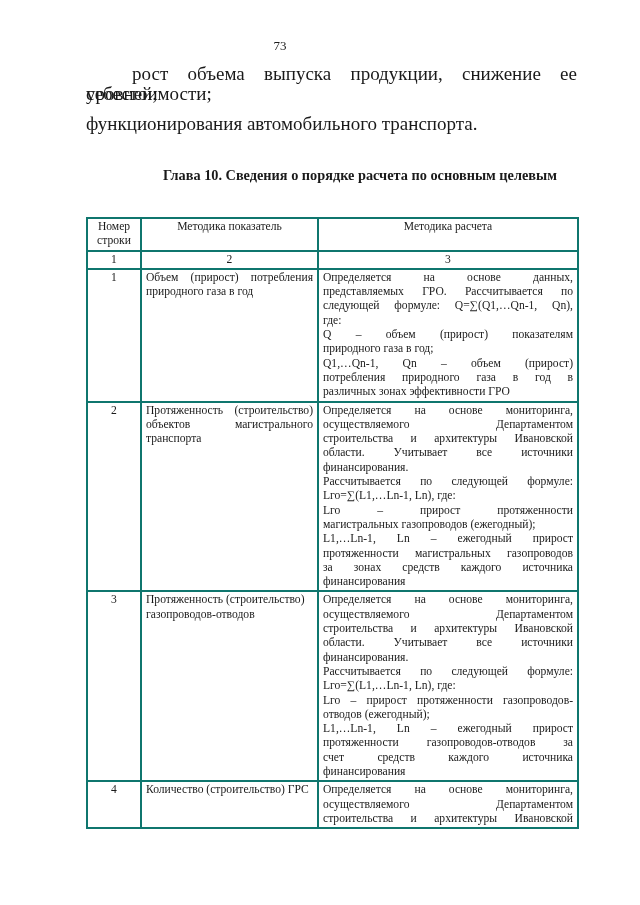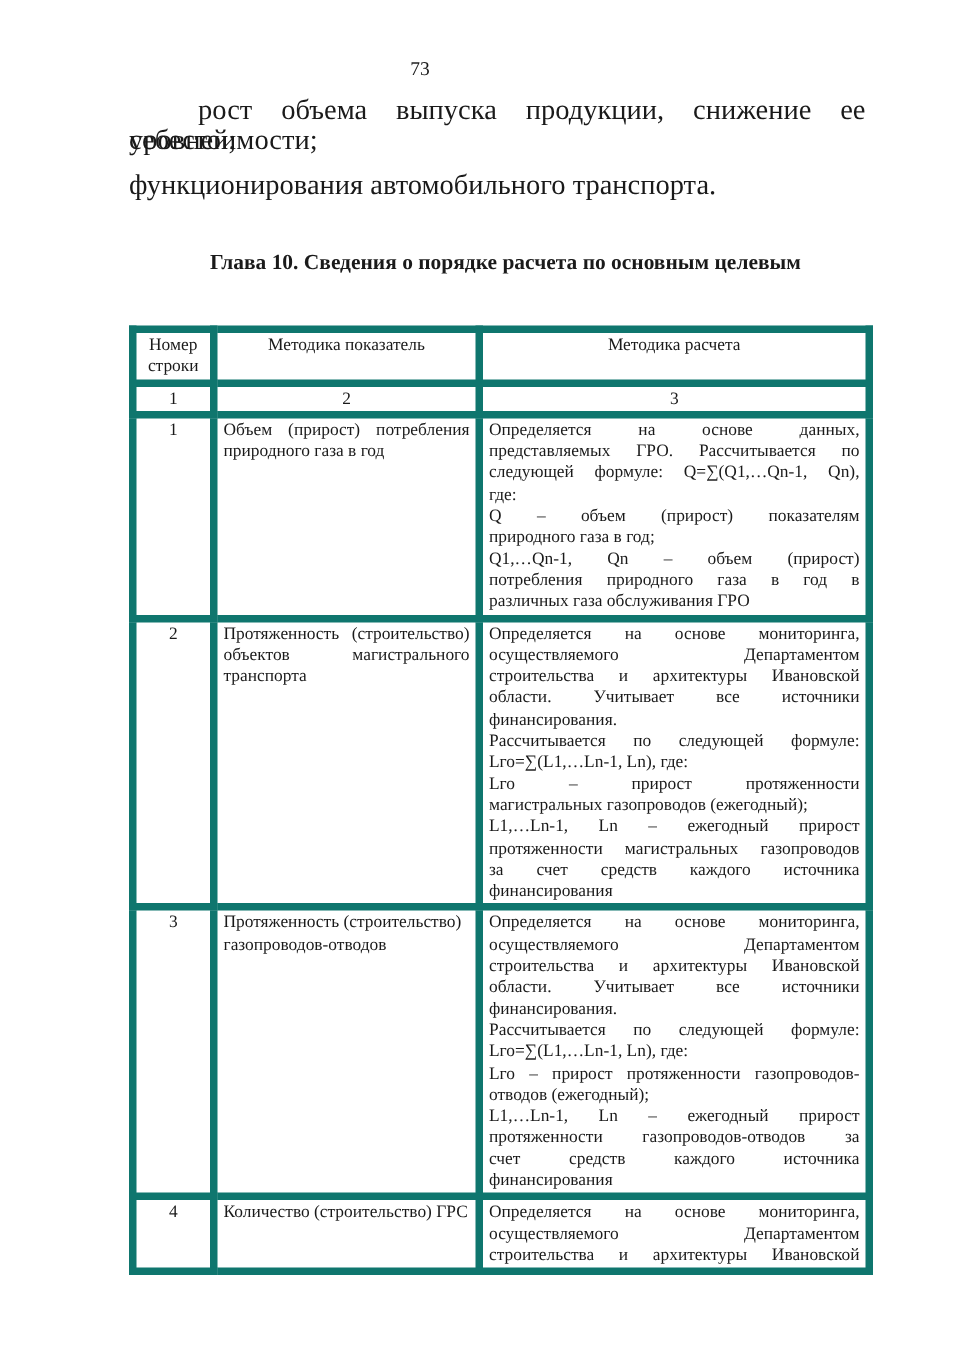--- a/index.html
+++ b/index.html
@@ -5,25 +5,25 @@
   html, body { margin: 0; padding: 0; background: #ffffff; }
   body { width: 640px; height: 905px; position: relative; overflow: hidden;
          font-family: "Liberation Serif", "DejaVu Serif", serif; color: #1a1a1a; }
   .page-number { position: absolute; top: 38px; left: 0; width: 560px; text-align: center; font-size: 13px; }
   .para { position: absolute; left: 86px; width: 491px; font-size: 19px; line-height: 20px; text-align: justify; }
   .para .line { display: block; }
   .indent { text-indent: 46px; }
   .p1 { top: 64px; }
   .p2 { top: 84px; }
   .p3 { top: 114px; }
-  .heading { position: absolute; top: 166px; left: 140px; width: 440px; 
+  .heading { position: absolute; top: 166px; left: 140px; width: 440px; text-align: center;
              font-weight: bold; font-size: 14.3px; line-height: 18px; }
   table.grid { position: absolute; top: 217px; left: 86px; width: 491px; border-collapse: collapse;
                font-size: 11.6px; line-height: 14.3px; table-layout: fixed; }
-  table.grid td { border: 5px solid #0f766e; vertical-align: top; padding: 1px 4px 1px 4px; }
+  table.grid td { border: 2px solid #0f766e; vertical-align: top; padding: 1px 4px 1px 4px; }
   col.c1 { width: 54px; } col.c2 { width: 177px; } col.c3 { width: 260px; }
   .center { text-align: center; }
   .justify { text-align: justify; text-align-last: auto; }
   .hdr td { height: 27px; }
   .numrow td { height: 12px; padding-top: 0; padding-bottom: 0; }
   .mline { display: block; text-align: justify; text-align-last: justify; }
   .mline.last { text-align-last: left; }
 </style>
 </head>
 <body>
@@ -67,40 +67,40 @@
     <td class="justify">Объем (прирост) потребления природного газа в год</td>
     <td>
       <span class="mline">Определяется на основе данных,</span>
       <span class="mline">представляемых ГРО. Рассчитывается по</span>
       <span class="mline">следующей формуле: Q=∑(Q1,…Qn-1, Qn),</span>
       <span class="mline last">где:</span>
       <span class="mline">Q – объем (прирост) показателям</span>
       <span class="mline last">природного газа в год;</span>
       <span class="mline">Q1,…Qn-1, Qn – объем (прирост)</span>
       <span class="mline">потребления природного газа в год в</span>
-      <span class="mline last">различных газа обслуживания ГРО</span>
+      <span class="mline last">различных зонах эффективности ГРО</span>
     </td>
   </tr>
 
   <tr>
     <td class="center">2</td>
     <td class="justify">Протяженность (строительство) объектов магистрального транспорта</td>
     <td>
       <span class="mline">Определяется на основе мониторинга,</span>
       <span class="mline">осуществляемого Департаментом</span>
       <span class="mline">строительства и архитектуры Ивановской</span>
       <span class="mline">области. Учитывает все источники</span>
       <span class="mline last">финансирования.</span>
       <span class="mline">Рассчитывается по следующей формуле:</span>
       <span class="mline last">Lго=∑(L1,…Ln-1, Ln), где:</span>
       <span class="mline">Lго – прирост протяженности</span>
       <span class="mline last">магистральных газопроводов (ежегодный);</span>
       <span class="mline">L1,…Ln-1, Ln – ежегодный прирост</span>
       <span class="mline">протяженности магистральных газопроводов</span>
-      <span class="mline">за счет средств каждого источника</span>
+      <span class="mline">за зонах средств каждого источника</span>
       <span class="mline last">финансирования</span>
     </td>
   </tr>
 
   <tr>
     <td class="center">3</td>
     <td style="width:140px;">Протяженность (строительство) газопроводов-отводов</td>
     <td>
       <span class="mline">Определяется на основе мониторинга,</span>
       <span class="mline">осуществляемого Департаментом</span>

